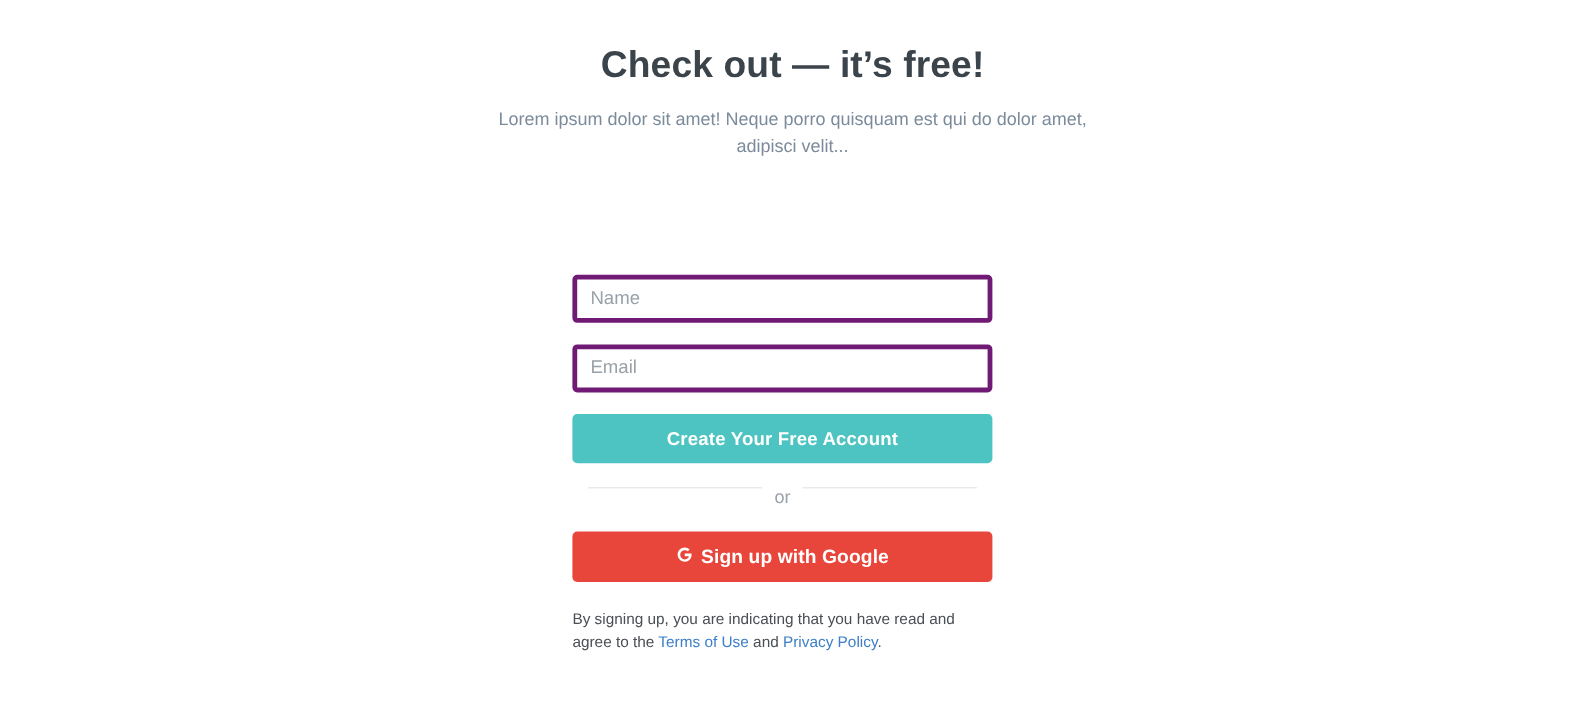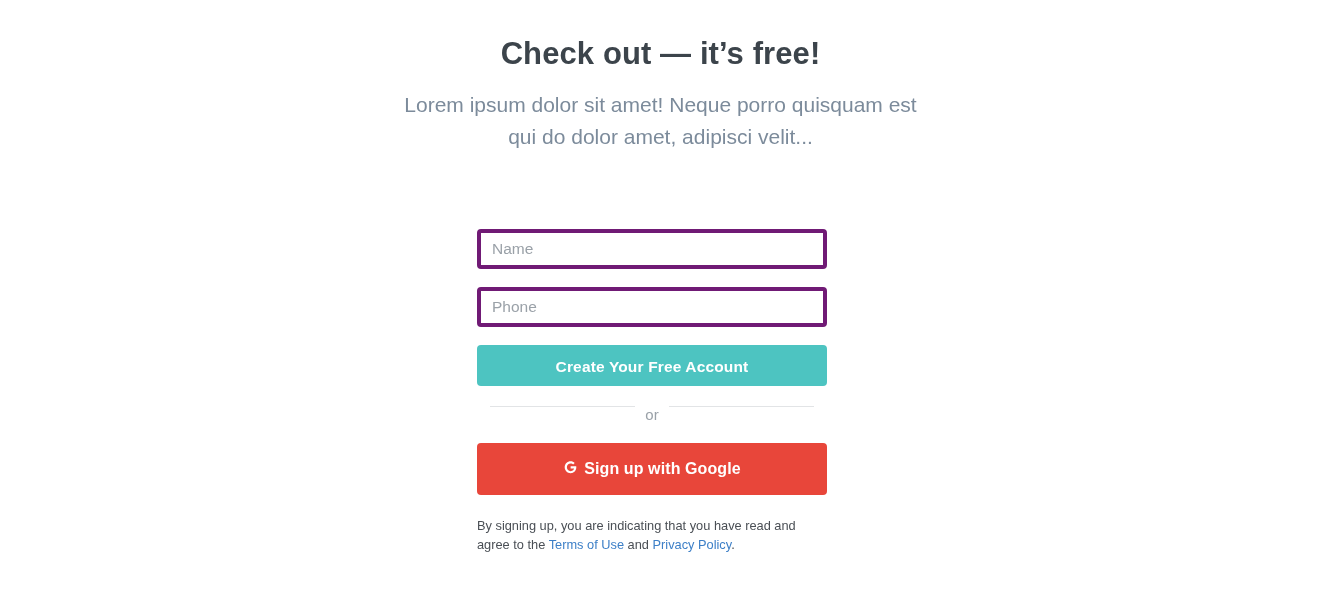--- a/index.html
+++ b/index.html
@@ -31,21 +31,21 @@
     margin: 0;
     font-size: 31px;
     font-weight: bold;
     line-height: 1.35;
     color: #3c444b;
     letter-spacing: 0.1px;
   }
   .hero-sub {
     margin: 14px auto 0 auto;
     width: 540px;
-    font-size: 21px;
+    font-size: 15px;
     font-weight: normal;
     line-height: 1.52;
     color: #7c8b9b;
   }
 
   
   .form-wrap {
     position: absolute;
     left: 477px;
     top: 229px;
@@ -85,21 +85,21 @@
   }
   .btn-primary {
     height: 41px;
     line-height: 41px;
     margin-top: 3px;
     background: #4dc4c1;
     font-size: 15.5px;
     letter-spacing: 0.15px;
   }
   .btn-google {
-    height: 52px;
+    height: 42px;
     line-height: 42px;
     background: #e8463a;
     font-size: 16px;
     letter-spacing: 0.1px;
   }
   .g-mark {
     display: inline-block;
     vertical-align: -1px;
     margin-right: 6px;
     width: 15px;
@@ -146,22 +146,22 @@
 
   <div class="hero">
     <h1 class="hero-title">Check out — it’s free!</h1>
     <p class="hero-sub">Lorem ipsum dolor sit amet! Neque porro quisquam est qui do dolor amet, adipisci velit...</p>
   </div>
 
   <div class="form-wrap">
 
     <input class="field" type="text" placeholder="Name" style="">
 
+    <input class="field" type="email" placeholder="Email" style="">
 
-    <input class="field" type="tel" placeholder="Phone" style="">
 
     <button class="btn btn-primary">Create Your Free Account</button>
 
     <div class="divider">
       <span class="rule left"></span>
       <span class="or-label">or</span>
       <span class="rule right"></span>
     </div>
 
     <button class="btn btn-google">

